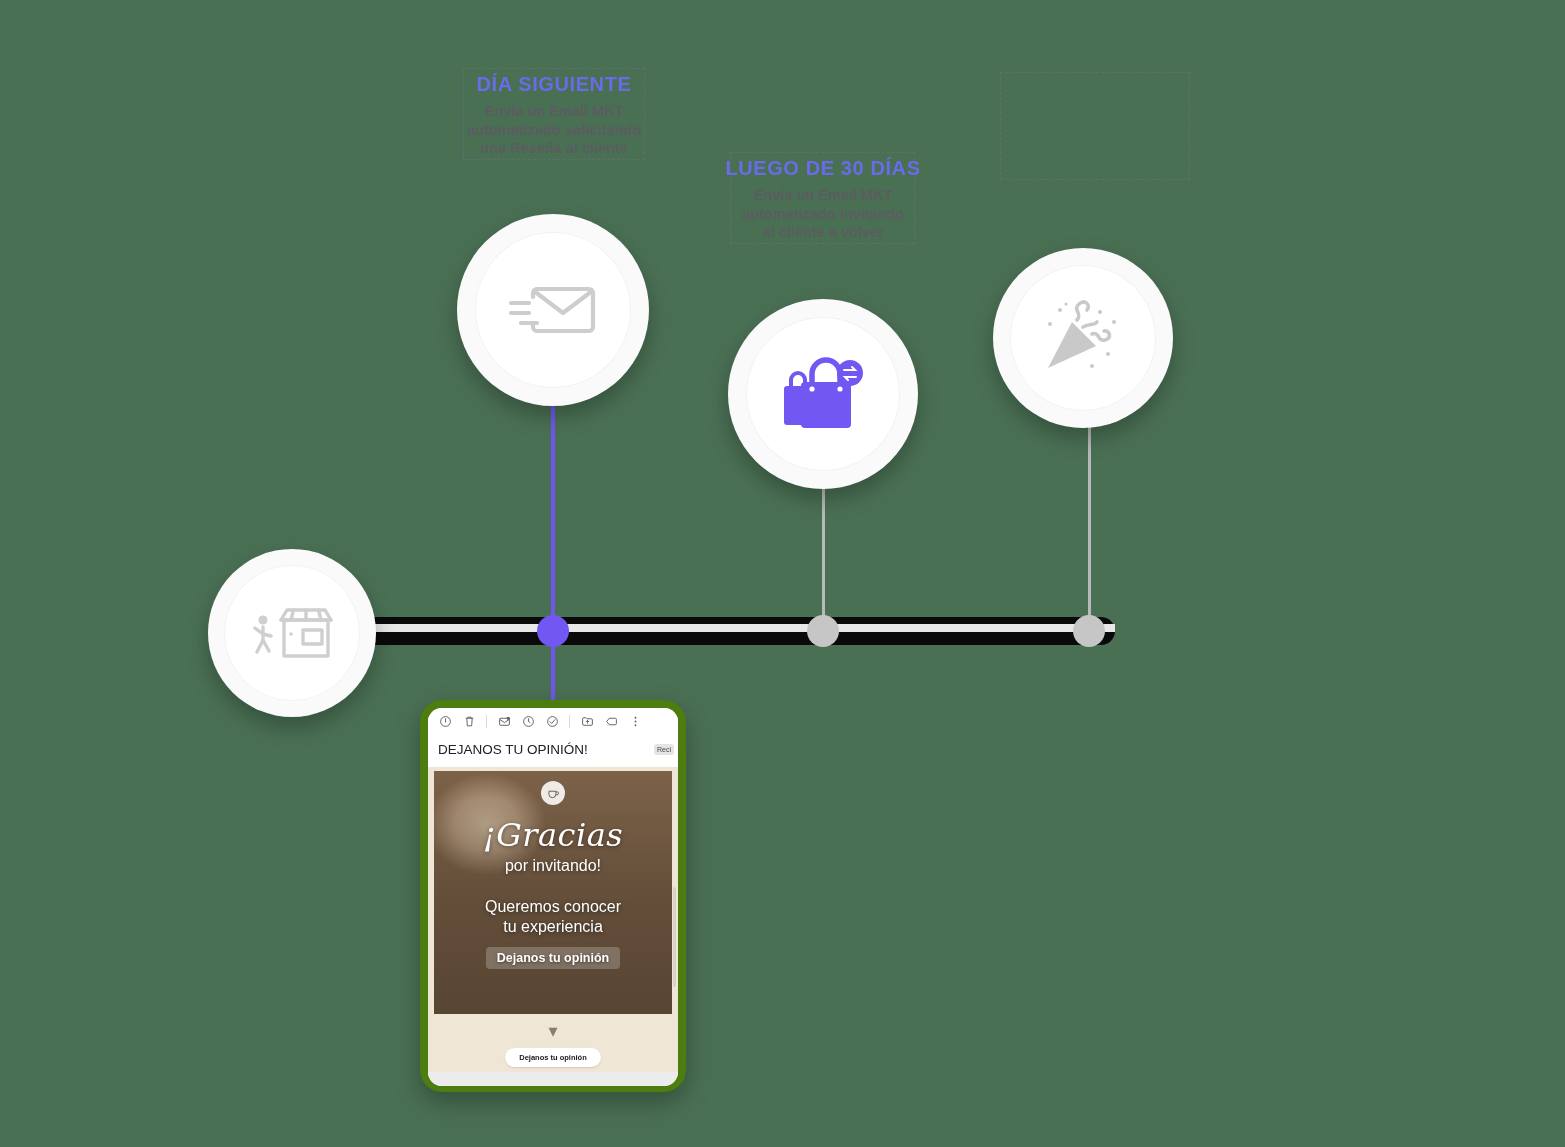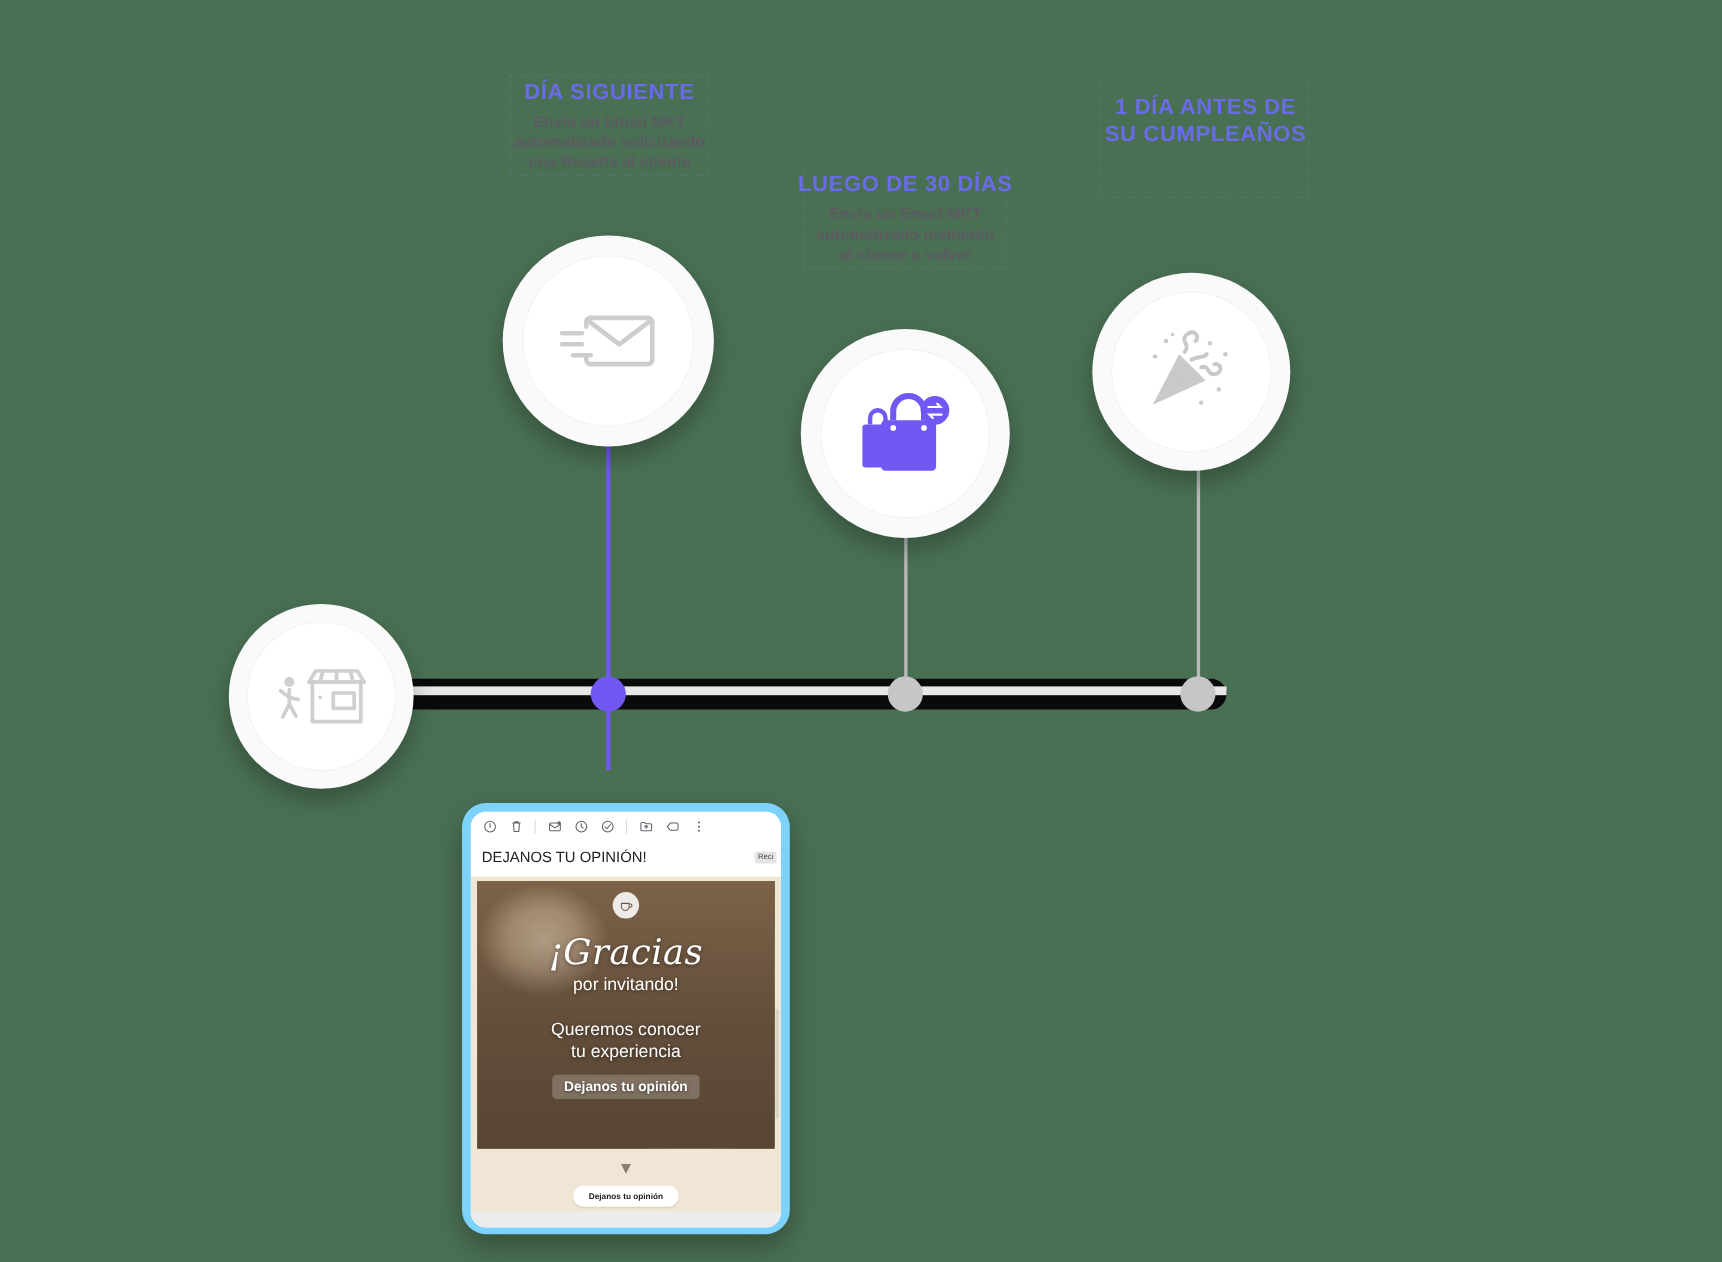--- a/index.html
+++ b/index.html
@@ -105,24 +105,24 @@
     position: absolute;
     border: 1px dashed rgba(120,110,150,0.45);
     z-index: 1;
     pointer-events: none;
   }
 
   
   .phone {
     position: absolute;
     left: 420px;
-    top: 730px;
-    width: 298px;
+    top: 700px;
+    width: 266px;
     height: 392px;
-    background: #7dd3fc;
+    background: #4d7c0f;
     border-radius: 22px;
     box-shadow: 0 10px 26px rgba(0,0,0,0.3);
     z-index: 8;
     overflow: hidden;
     padding: 8px 8px 6px 8px;
   }
   .phone-screen {
     width: 100%;
     height: 100%;
     background: #ffffff;
@@ -390,22 +390,20 @@
           <circle cx="72" cy="22" r="2"></circle>
           <circle cx="66" cy="54" r="2"></circle>
           <circle cx="50" cy="66" r="2"></circle>
           <circle cx="30" cy="48" r="1.6"></circle>
           <circle cx="24" cy="4" r="1.6"></circle>
         </g>
       </svg>
     </div>
   </div>
   <div class="step-label" style="left:985px; top:86px; width:222px;">
-    <div class="step-title">1 DÍA ANTES DE
-SU CUMPLEAÑOS</div>
   </div>
 
   <div class="node accent" style="left:537px; top:615px;"></div>
   <div class="node" style="left:807px; top:615px;"></div>
   <div class="node" style="left:1073px; top:615px;"></div>
 
   <div class="phone">
     <div class="phone-screen">
 
       <div class="mail-toolbar">

